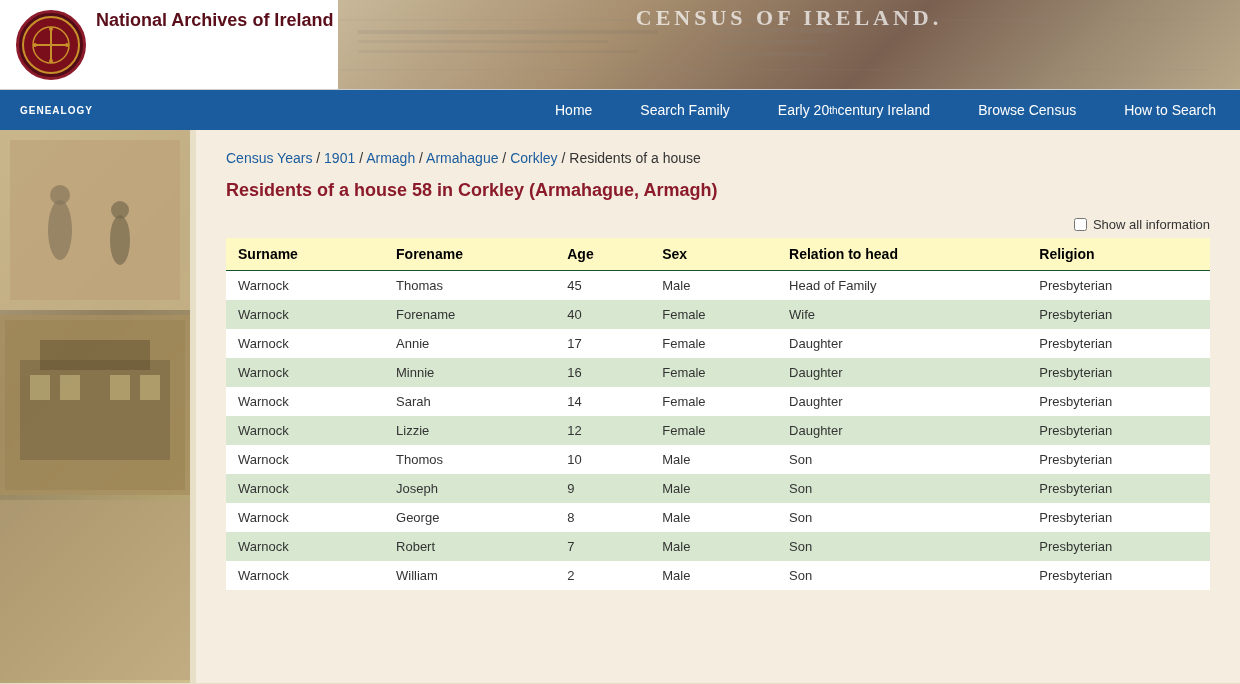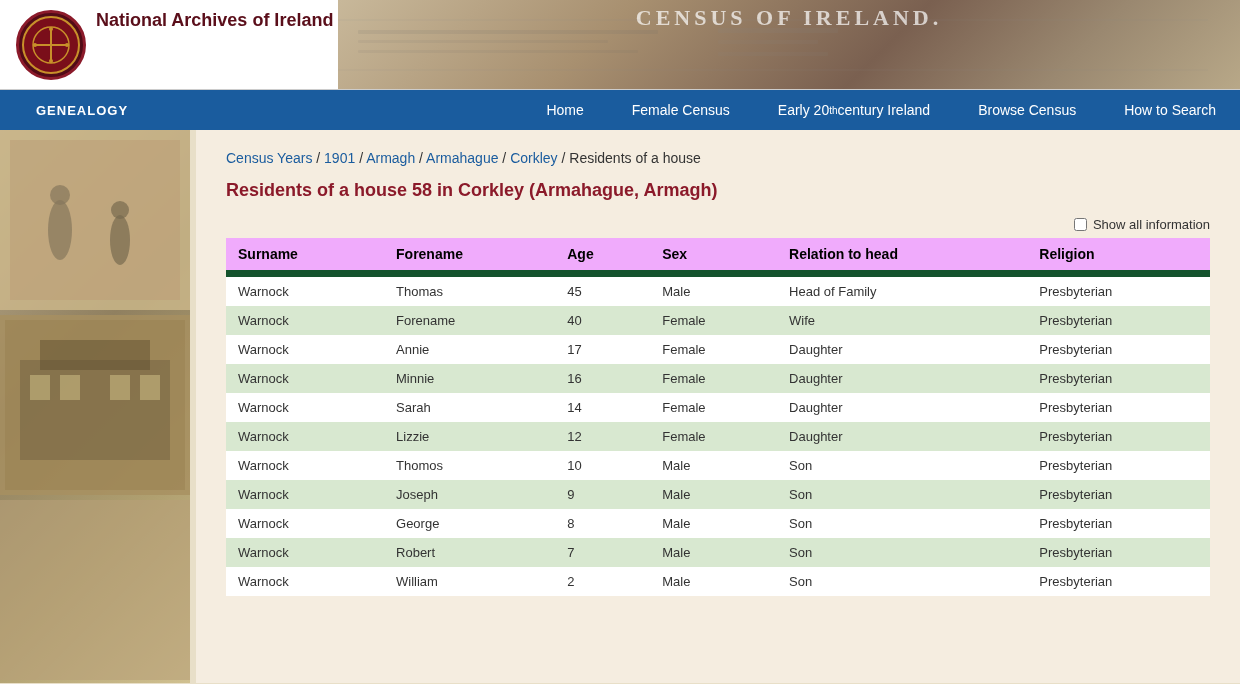--- a/index.html
+++ b/index.html
@@ -68,27 +68,26 @@
     .navbar {
       background: #1a5c9e;
       display: flex;
       align-items: center;
       height: 40px;
     }
     .navbar-brand {
       background: #1a5c9e;
       color: #fff;
       font-weight: bold;
-      font-size: 13px;
+      font-size: 10px;
       padding: 0 20px;
       height: 100%;
       display: flex;
       align-items: center;
       letter-spacing: 1px;
-      margin-left: 16px;
     }
     .navbar-spacer { flex: 1; }
     .navbar-links {
       display: flex;
       height: 100%;
     }
     .navbar-link {
       color: #fff;
       text-decoration: none;
       padding: 16px 24px;
@@ -166,22 +165,22 @@
       width: 100%;
       border-collapse: collapse;
       background: #fff;
     }
     .residents-table th {
       padding: 8px 12px;
       text-align: left;
       font-weight: bold;
       font-size: 14px;
       color: #000;
-      border-bottom: 7px solid #14532d;
-      background: #f0abfc;
+      border-bottom: 1px solid #14532d;
+      background: #fef9c3;
     }
     .residents-table td {
       padding: 7px 12px;
       font-size: 13px;
       color: #333;
       border: none;
     }
     .residents-table tr:nth-child(even) td {
       background: #d8e8d0;
     }
@@ -226,21 +225,21 @@
       <rect x="380" y="52" width="110" height="4" fill="#888" rx="1" opacity="0.3"></rect>
     </svg>
   </div>
 </div>
 
 <nav class="navbar">
   <div class="navbar-brand">GENEALOGY</div>
   <div class="navbar-spacer"></div>
   <div class="navbar-links">
     <a class="navbar-link" href="#">Home</a>
-    <a class="navbar-link" href="#">Female Census</a>
+    <a class="navbar-link" href="#">Search Family</a>
     <a class="navbar-link" href="#">Early 20<sup>th</sup> century Ireland</a>
     <a class="navbar-link" href="#">Browse Census</a>
     <a class="navbar-link" href="#">How to Search</a>
   </div>
 </nav>
 
 <div class="content-area">
 
   <div class="side-images">
     <div class="side-img-placeholder">

